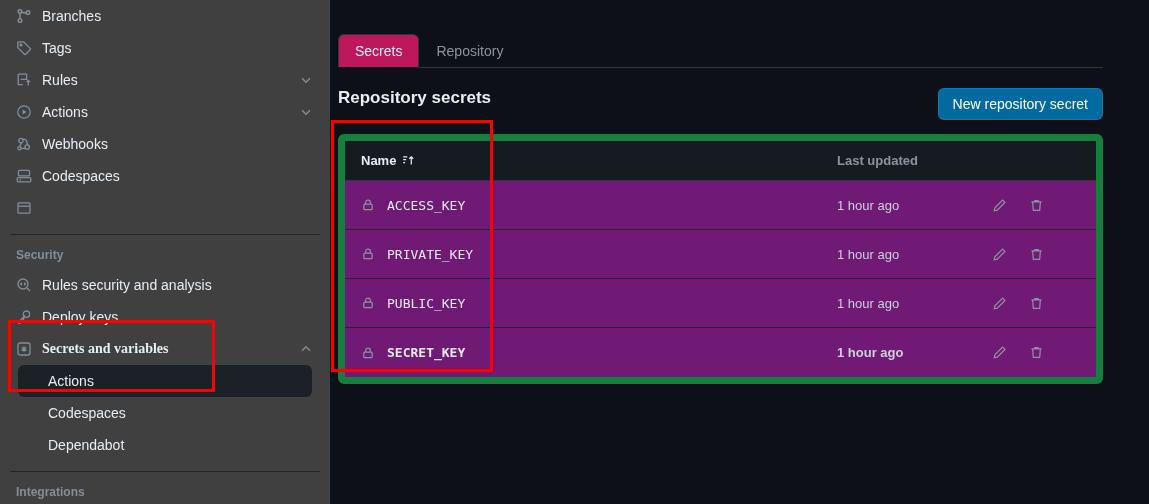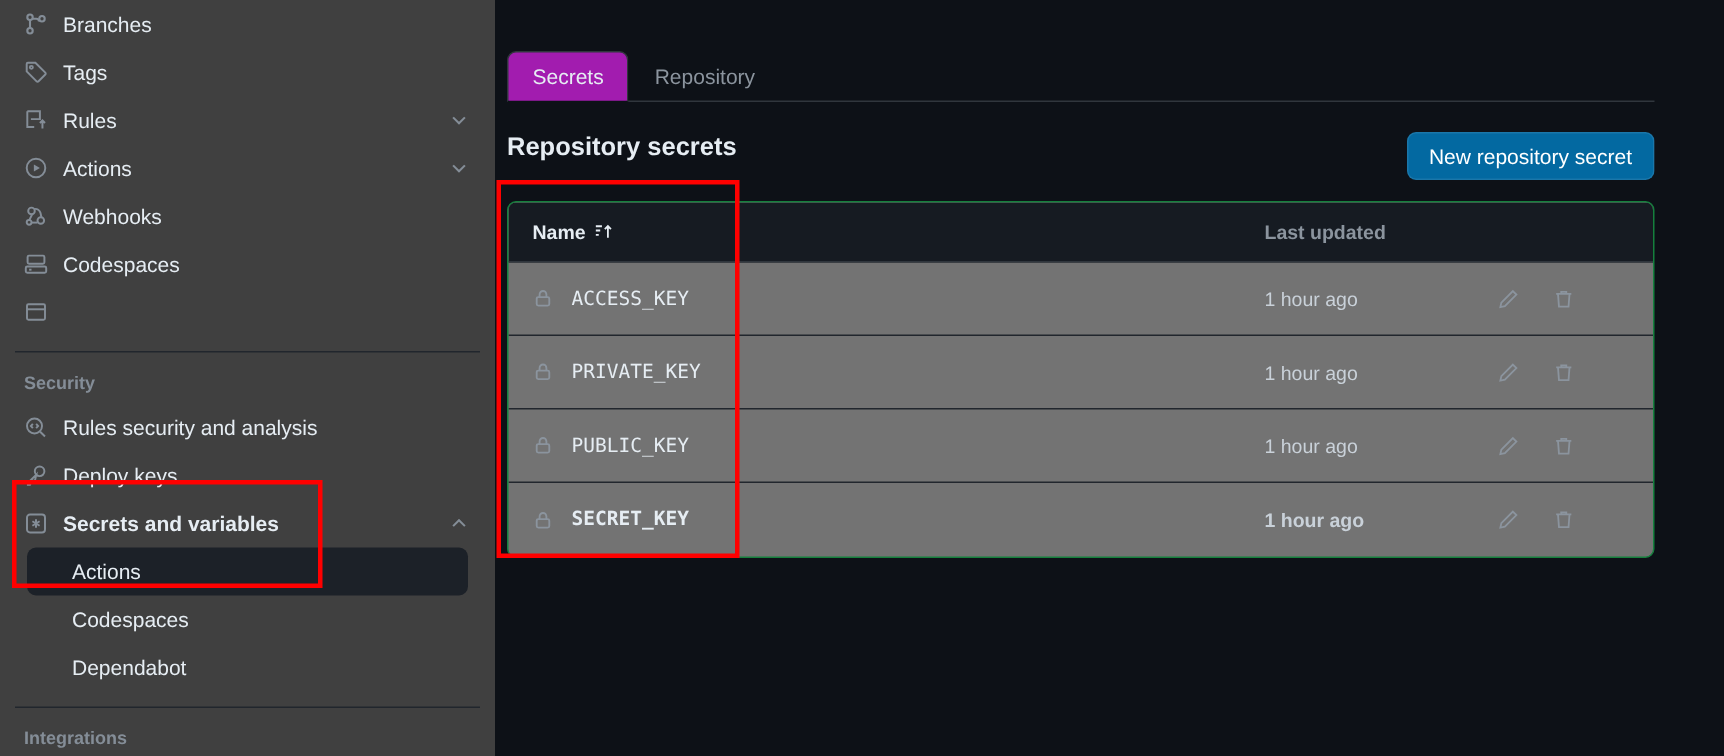--- a/index.html
+++ b/index.html
@@ -33,21 +33,21 @@
   .nav-item .ico {
     width: 16px; height: 16px;
     margin-right: 10px;
     display: inline-flex; align-items: center; justify-content: center;
     color: #848d97;
     flex: 0 0 16px;
   }
   .nav-item .lbl { flex: 1 1 auto; white-space: nowrap; }
   .nav-item .chev { width: 16px; height: 16px; color: #848d97;
                     display: inline-flex; align-items: center; justify-content: center; }
-  .nav-item.bold .lbl { font-weight: bold; }
+  .nav-item.bold .lbl { font-weight: bold; font-family: Liberation Serif, serif; }
 
   .nav-sub {
     display: flex; align-items: center;
     height: 32px;
     margin: 0 18px 0 18px;
     padding-left: 30px;
     border-radius: 6px;
     color: #e6edf3;
     font-size: 14px;
     position: relative;
@@ -77,21 +77,21 @@
   }
   .tab {
     font-size: 14px; color: #8b949e;
     padding: 8px 16px; cursor: pointer;
     position: relative; z-index: 2;
     border: 1px solid transparent;
     border-radius: 6px 6px 0 0;
   }
   .tab.active {
     color: #e6edf3;
-    background: #a21caf;
+    background: #be185d;
     border-color: #30363d;
     border-bottom-color: #0d1117;
   }
 
   .head-row {
     display: flex; align-items: flex-start; justify-content: space-between;
     margin: 20px 46px 14px 8px;
     gap: 36px;
   }
   .page-title { font-size: 17px; font-weight: bold; color: #e6edf3; }
@@ -101,24 +101,24 @@
     border: 1px solid rgba(240,246,252,0.1);
     border-radius: 6px;
     padding: 7px 14px;
     cursor: pointer;
     font-family: "Liberation Sans", sans-serif;
   }
 
   
   .tablewrap {
     margin: 0 46px 0 8px;
-    border: 1px solid #15803d;
+    border: 7px solid #15803d;
     border-radius: 6px;
     overflow: hidden;
-    background: #737373;
+    background: #701a75;
   }
   .thead {
     display: flex; align-items: center;
     background: #161b22;
     height: 40px;
     border-bottom: 1px solid #30363d;
     padding: 0 16px;
   }
   .th-name { font-size: 13px; font-weight: bold; color: #e6edf3;
              display: flex; align-items: center; gap: 6px; }

